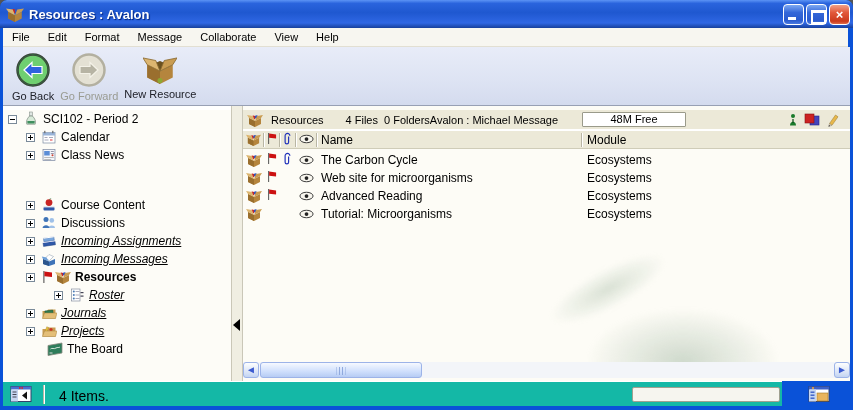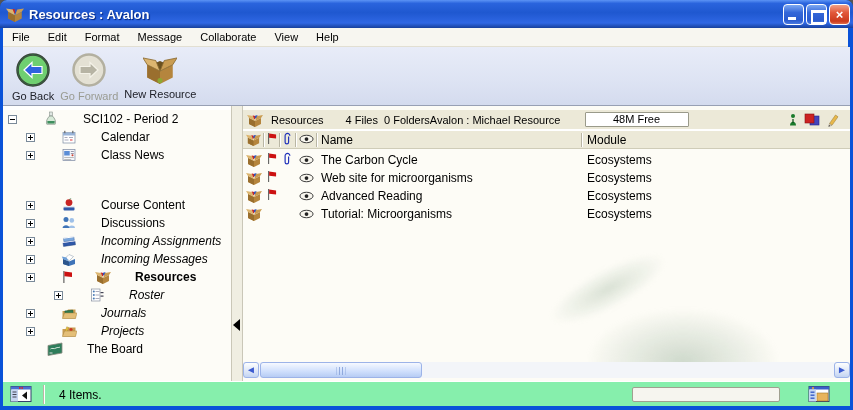--- a/index.html
+++ b/index.html
@@ -46,28 +46,28 @@
   .tree-panel{ position:absolute; left:0; top:4px; width:228px; height:271px; background:#fdfcf7; overflow:hidden; }
   .splitter{
     position:absolute; left:228px; top:0; width:12px; height:275px;
     background:#f0eee2; border-left:1px solid #cac7b8; border-right:1px solid #cac7b8; cursor:col-resize;
   }
   .splitter .tri{
     position:absolute; left:1px; top:213px; width:0; height:0;
     border-top:6px solid transparent; border-bottom:6px solid transparent; border-right:7px solid #000;
   }
   
-  .tree-row{ position:relative; height:18px; display:flex; align-items:center; font-size:12px; color:#000; cursor:pointer; white-space:nowrap;gap:20px; }
+  .tree-row{ position:relative; height:18px; display:flex; align-items:center; font-size:12px; color:#000; cursor:pointer; white-space:nowrap; }
   .expander{
     width:9px; height:9px; border:1px solid #7a8a99; background:#fff; position:relative; flex:none; margin-right:6px; cursor:pointer;
   }
   .expander::before{ content:""; position:absolute; left:1px; top:3px; width:5px; height:1px; background:#000; }
   .expander.plus::after{ content:""; position:absolute; left:3px; top:1px; width:1px; height:5px; background:#000; }
   .ticon{ width:16px; height:16px; flex:none; margin-right:4px; }
-  .it{ font-style:italic; }
+  .it{ font-style:italic;text-decoration:underline; }
   .bd{ font-weight:bold; }
   .flag-sp{ width:12px; height:14px; flex:none; margin-right:2px; }
   
   .right-panel{ position:absolute; left:240px; top:0; width:607px; height:275px; background:#fdfcf6; }
   .pheader{
     position:absolute; left:0; top:4px; width:607px; height:20px; background:#ece9d8;
     border-bottom:1px solid #fff; display:flex; align-items:center; font-size:11px; color:#000;
   }
   .pheader .bicon{ width:16px; height:16px; margin:0 8px 0 4px; }
   .pheader .t1{ margin-right:22px; }
@@ -107,22 +107,22 @@
   .thumb{
     position:absolute; left:17px; top:0; width:162px; height:16px; border:1px solid #9cb3e8; border-radius:3px;
     background:linear-gradient(180deg,#f6f9ff,#cfdffc 60%,#b6ccf4); cursor:grab;
   }
   .thumb::after{
     content:""; position:absolute; left:50%; top:4px; width:9px; height:8px; transform:translateX(-50%);
     background:repeating-linear-gradient(90deg,#8fa9dd 0 1px,transparent 1px 3px);
   }
   
   .statusbar{
-    position:absolute; left:3px; top:381px; width:847px; height:25px; background:#86efac;
-    border-top:1px solid #fff; font-size:12px; color:#000;
+    position:absolute; left:3px; top:381px; width:779px; height:25px; background:#14b8a6;
+    border-top:1px solid #fff; font-size:14px; color:#000;
   }
   .statusbar .sdiv{ position:absolute; left:40px; top:3px; width:1px; height:19px; background:#b9b6a4; box-shadow:1px 0 0 #fff; }
   .status-text{ position:absolute; left:56px; top:6px; }
   .status-inset{ position:absolute; left:629px; top:5px; width:148px; height:15px; background:#f6f5ef; border:1px solid #a0a090; border-radius:2px; }
   .sicon{ position:absolute; top:3px; cursor:pointer; }
   .sicon.l{ left:7px; } .sicon.r{ left:805px; }
   svg{ display:block; }
 </style>
 </head>
 <body>
@@ -386,21 +386,21 @@
               <polygon points="2,6 8,9 8,15 2,12" fill="#9a6f2e"></polygon>
               <circle cx="6.5" cy="5.5" r="2" fill="#cc2222"></circle>
               <circle cx="9.5" cy="5" r="1.8" fill="#3355bb"></circle>
               <polygon points="2,6 0,3 6,4 8,9" fill="#dcb570"></polygon>
               <polygon points="14,6 16,3 10,4 8,9" fill="#c99c52"></polygon>
             </svg>
           </span>
         <span class="t1">Resources</span>
         <span class="t2">4 Files</span>
         <span class="t3">0 Folders</span>
-        <span>Avalon : Michael Resource</span>
+        <span>Avalon : Michael Message</span>
         <span class="free-box">48M Free</span>
         <span class="hicons">
           <span>
               <svg viewBox="0 0 10 14" width="10" height="14">
                 <circle cx="5" cy="3" r="2" fill="#1a7a2a"></circle>
                 <path d="M2,12.5 C2,7.5 8,7.5 8,12.5 Z" fill="#1a7a2a"></path>
                 <rect x="4.4" y="6" width="1.2" height="4" fill="#0d4d18"></rect>
               </svg>
             </span>
           <span>

